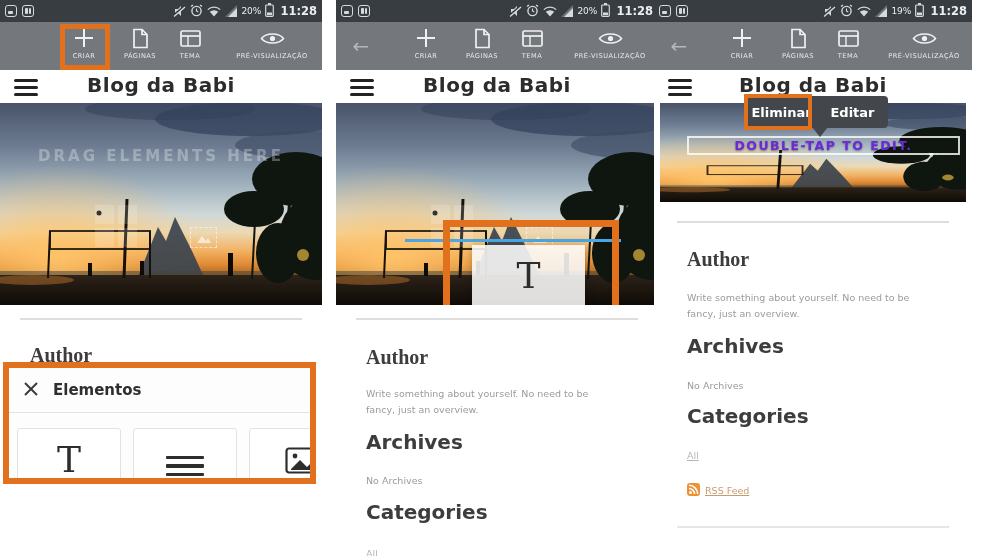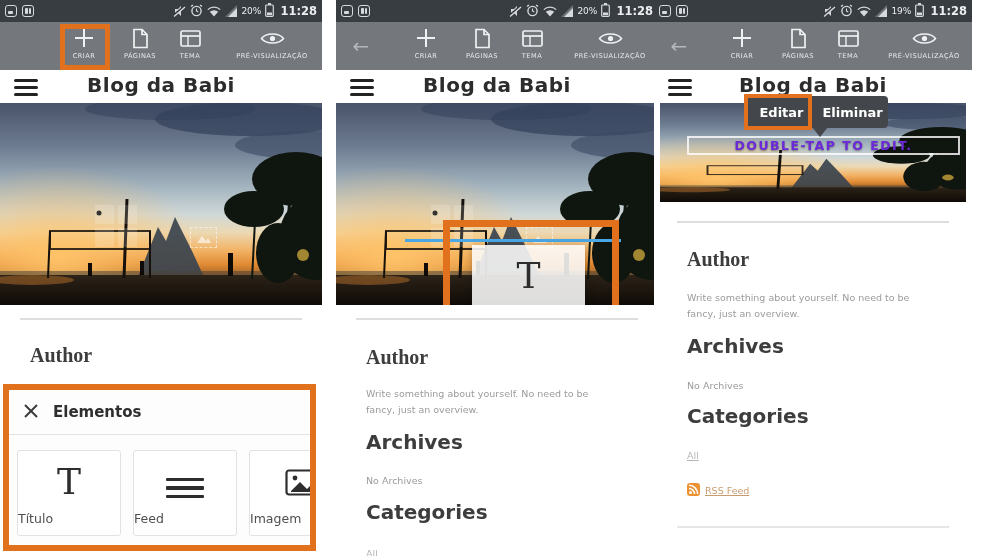--- a/index.html
+++ b/index.html
@@ -45,21 +45,21 @@
   .ghost-img svg { opacity:.6; }
 
   .divider { position:absolute; height:2px; background:#dedede; }
 
   .h-author { position:absolute; font-size:20px; font-weight:bold; color:#3d3d3d;font-family:Liberation Serif, serif; }
   .body-txt { position:absolute; font-size:9.5px; color:#9b9b9b; line-height:1.7; }
   .h-sec { position:absolute; font-size:20px; font-weight:bold; color:#3d3d3d; }
   .lnk { position:absolute; font-size:9.5px; color:#b5b5b5; text-decoration:underline; }
 
   
-  .elements { position:absolute; left:3px; top:384px; width:313px; height:167px; background:#fdfdfd; border:6px solid #e2711d; overflow:hidden; }
+  .elements { position:absolute; left:3px; top:362px; width:313px; height:122px; background:#fdfdfd; border:6px solid #e2711d; overflow:hidden; }
   .el-close { position:absolute; left:14px; top:13px; width:16px; height:16px; }
   .el-close svg { display:block; }
   .el-title { position:absolute; left:44px; top:13px; font-size:15px; font-weight:bold; color:#2f2f2f; }
   .el-hdiv { position:absolute; left:0; right:0; top:44px; height:1px; background:#e3e3e3; }
   .el-card { position:absolute; top:60px; width:104px; height:86px; background:#fff; border:1px solid #e2e2e2; border-radius:3px; }
   .el-card .glyph { position:absolute; top:8px; left:0; right:0; height:46px; display:flex; align-items:center; justify-content:center; }
   .el-card .t-glyph { font-family:"DejaVu Serif","Liberation Serif",serif; font-size:36px; color:#2d2d2d; line-height:1; }
   .el-card .lbl { position:absolute; bottom:9px; left:0; right:0; text-align:left; font-size:12.5px; color:#4f4f4f; }
   .texto-bars b { display:block; width:38px; height:3.4px; background:#2d2d2d; margin:5px auto; border-radius:1px; }
 
@@ -222,20 +222,21 @@
         <circle cx="303" cy="152" r="6" fill="#c8a23a" opacity=".8"></circle>
         <rect x="50" y="128" width="100" height="18" fill="none" stroke="#15100c" stroke-width="2" opacity=".85"></rect>
         <line x1="50" y1="128" x2="48" y2="175" stroke="#15100c" stroke-width="2"></line>
         <line x1="150" y1="128" x2="150" y2="175" stroke="#15100c" stroke-width="2"></line>
         <line x1="127" y1="96" x2="124" y2="175" stroke="#15100c" stroke-width="3"></line>
         <circle cx="99" cy="110" r="2.5" fill="#0d0a07"></circle>
         <rect x="88" y="160" width="4" height="13" fill="#0d0a07"></rect>
         <rect x="140" y="158" width="4" height="14" fill="#0d0a07"></rect>
         <rect x="228" y="150" width="5" height="23" fill="#0d0a07"></rect>
       </svg>
+      <div class="watermark">DRAG ELEMENTS HERE</div>
       <div class="ghost-grid">
           <i></i>
           <i></i>
           <i></i>
           <i></i>
         </div>
       <div class="ghost-img">
           <svg width="16" height="12" viewBox="0 0 16 12">
             <path d="M1 11 L6 4 L10 9 L12 6 L15 11 Z" fill="#fff"></path>
           </svg>
@@ -543,22 +544,22 @@
         <circle cx="303" cy="152" r="6" fill="#c8a23a" opacity=".8"></circle>
         <rect x="50" y="128" width="100" height="18" fill="none" stroke="#15100c" stroke-width="2" opacity=".85"></rect>
         <line x1="127" y1="96" x2="124" y2="175" stroke="#15100c" stroke-width="3"></line>
       </svg>
       <div class="sel-box">
         <span>DOUBLE-TAP TO EDIT.</span>
       </div>
     </div>
 
     <div class="tooltip">
+      <div class="tt-btn">Eliminar</div>
       <div class="tt-btn">Editar</div>
-      <div class="tt-btn">Eliminar</div>
     </div>
     <div class="tt-caret"></div>
     <div class="editar-annot"></div>
 
     <div class="divider" style="top:221px; left:23px; width:272px;"></div>
     <div class="h-author" style="left:33px; top:248px;">Author</div>
     <div class="body-txt" style="left:33px; top:290px; width:246px;">Write something about yourself. No need to be fancy, just an overview.</div>
     <div class="h-sec" style="left:33px; top:334px;">Archives</div>
     <div class="body-txt" style="left:33px; top:378px;">No Archives</div>
     <div class="h-sec" style="left:33px; top:404px;">Categories</div>

